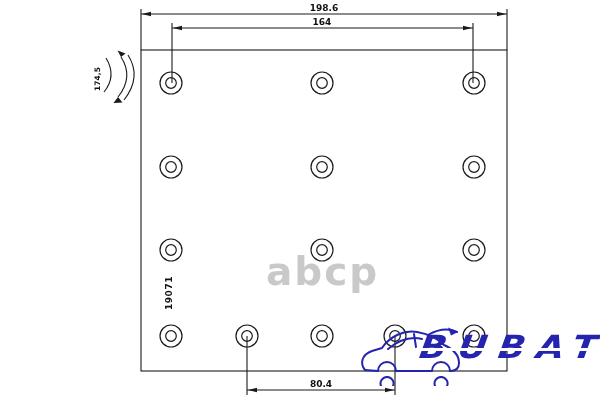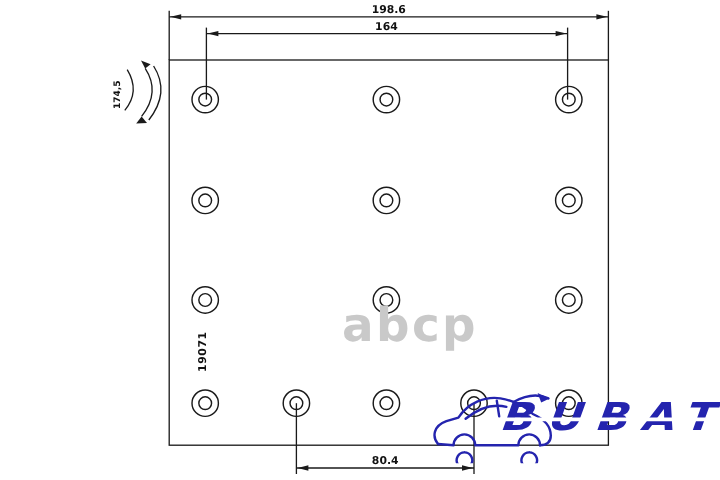--- a/index.html
+++ b/index.html
@@ -11,21 +11,21 @@
   .drawing-svg line,.drawing-svg path,.drawing-svg rect{stroke:#1a1a1a;stroke-width:1.1;fill:none;}
   .drawing-svg polygon{fill:#1a1a1a;stroke:none;}
   .drawing-svg circle{stroke:#1a1a1a;stroke-width:1.2;fill:none;}
   .drawing-svg text{fill:#111;font-family:"DejaVu Sans", sans-serif;font-weight:bold;}
   .dim-text{font-size:9px;}
   .radius-text{font-size:7.5px;}
   .marking-text{font-size:9px;letter-spacing:0.5px;}
   .watermark{
     position:absolute;left:266px;top:252px;
     font-size:39px;font-weight:bold;letter-spacing:2px;
-    color:#c9c9c9;line-height:1;margin-left:19px;
+    color:#c9c9c9;line-height:1;
   }
   .logo{position:absolute;left:0;top:0;width:600px;height:400px;pointer-events:none;}
   .logo-car{position:absolute;left:358px;top:324px;}
   .logo-car path{stroke:#2424ae;stroke-width:2;fill:none;stroke-linecap:round;stroke-linejoin:round;}
   .logo-car polygon{fill:#2424ae;}
   .logo-wordmark{
     position:absolute;left:422px;top:331px;width:190px;
     font-size:32px;font-weight:bold;font-style:italic;
     letter-spacing:10px;color:#2424ae;line-height:1;
     transform:skewX(-8deg) scaleX(1.12);transform-origin:left top;

